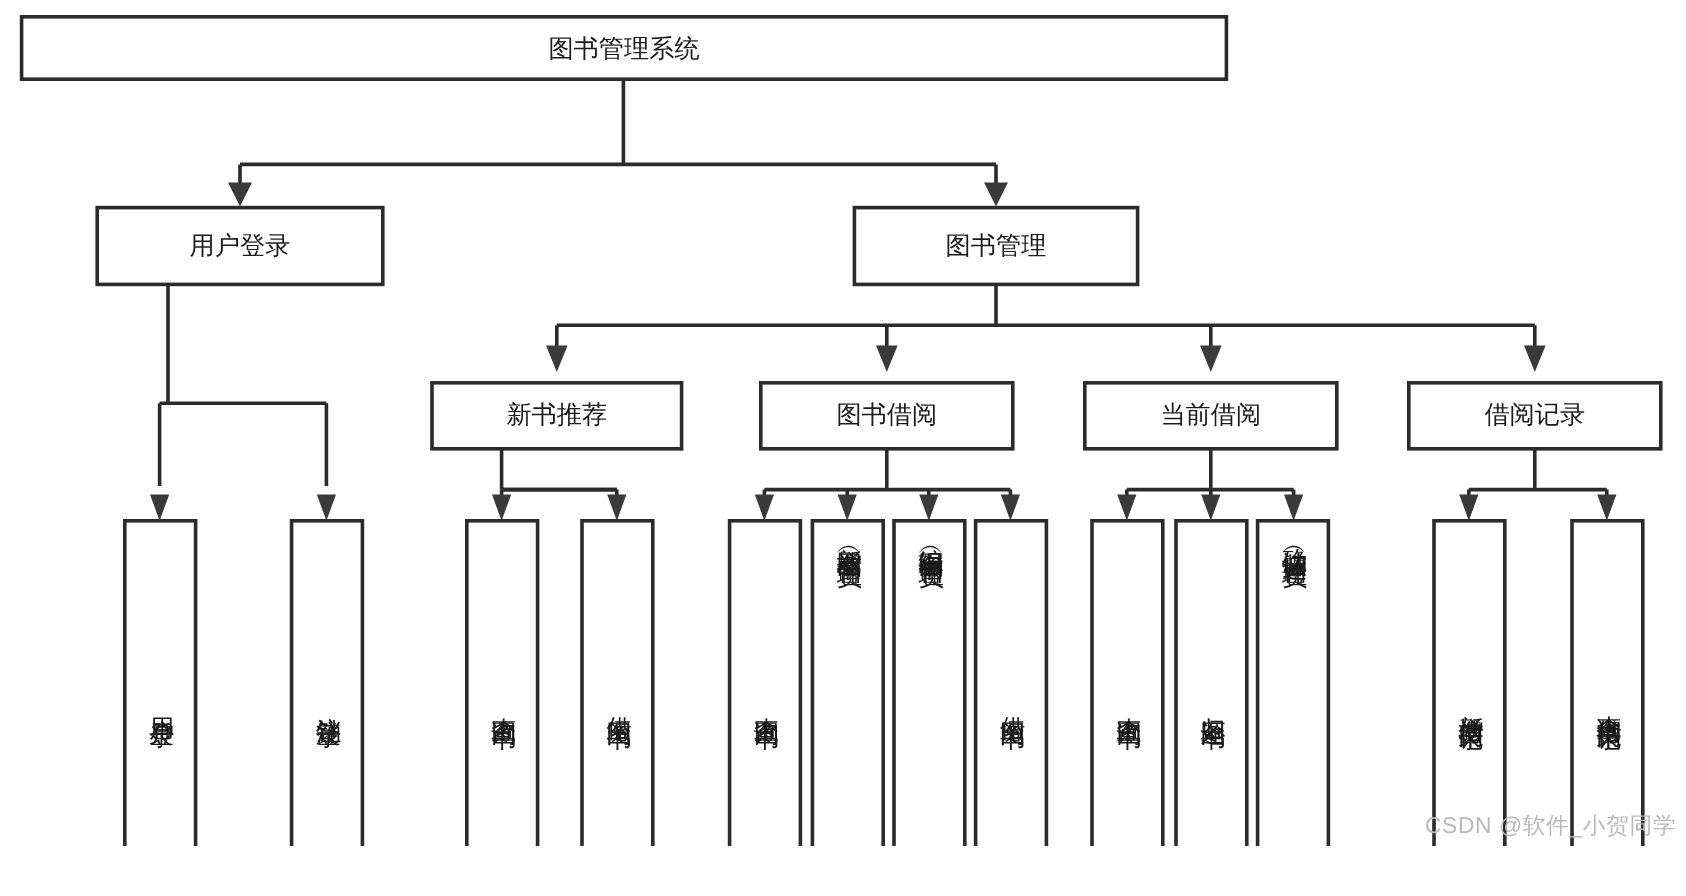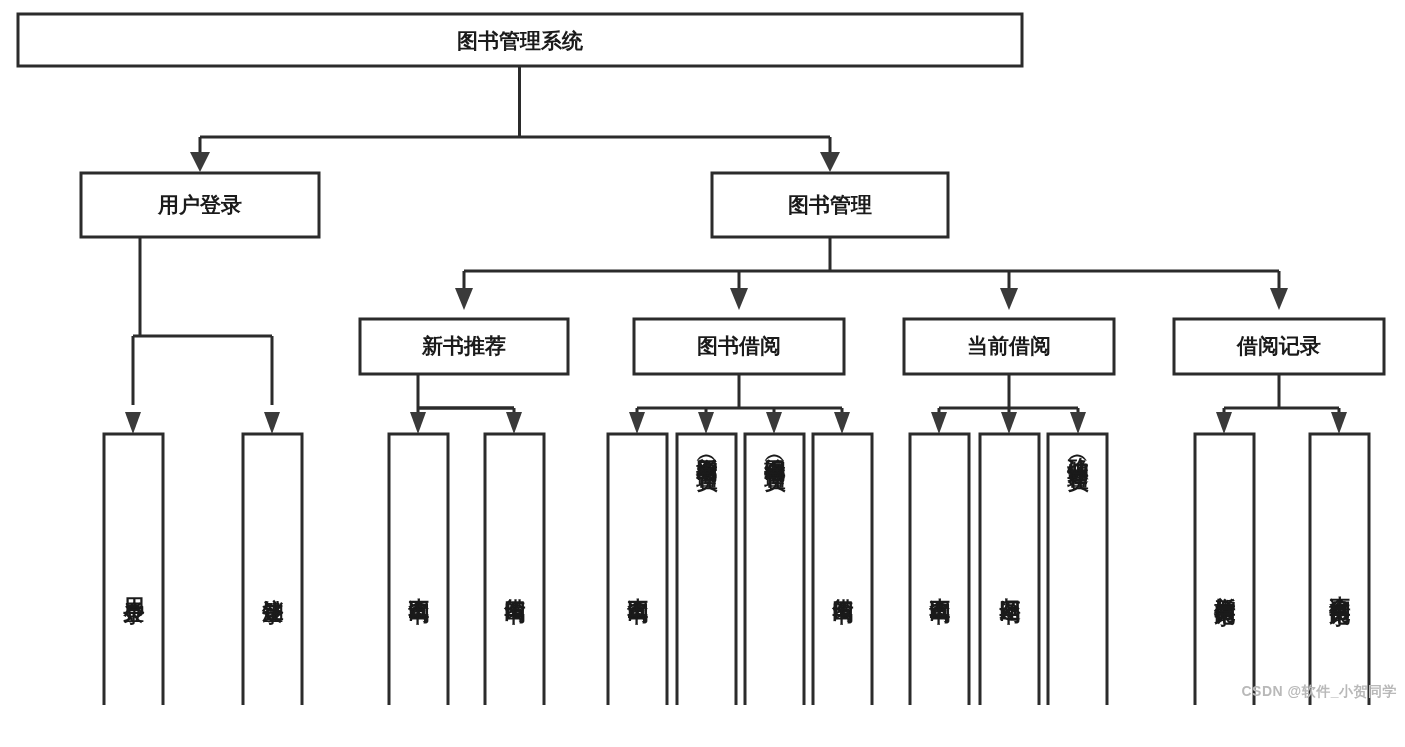--- a/index.html
+++ b/index.html
@@ -7,21 +7,20 @@
     padding: 0;
     background: #ffffff;
   }
   #stage {
     position: relative;
     width: 1405px;
     height: 705px;
     background: #ffffff;
     font-family: "Liberation Sans", "DejaVu Sans", sans-serif;
     overflow: hidden;
-    font-weight: bold;
   }
   svg#diagram {
     position: absolute;
     left: 0;
     top: 0;
     width: 1405px;
     height: 747px;
   }
   .nodebox {
     fill: #ffffff;
@@ -59,21 +58,21 @@
     line-height: 1.18;
     color: #1a1a1a;
     letter-spacing: 2px;
     white-space: nowrap;
   }
   #watermark {
     position: absolute;
     right: 8px;
     bottom: 4px;
     font-family: "Liberation Sans", "DejaVu Sans", sans-serif;
-    font-size: 14px;
+    font-size: 19px;
     color: #b9b9b9;
     letter-spacing: 0.5px;
     user-select: none;
   }
 </style>
 </head>
 <body>
 
 <div id="stage">
 

